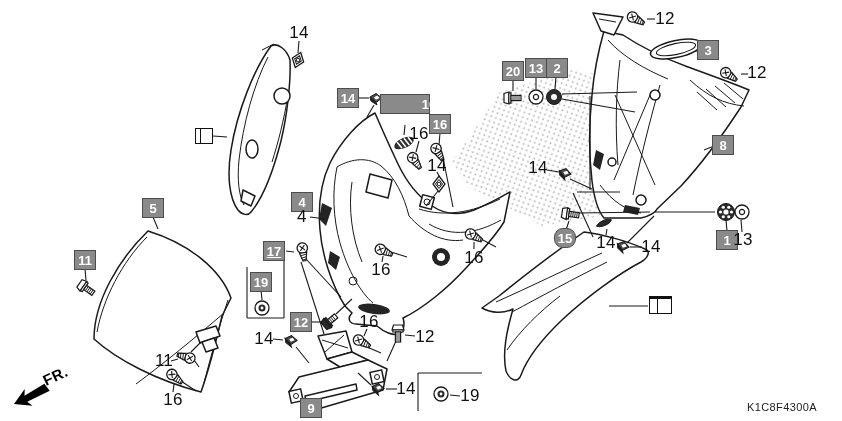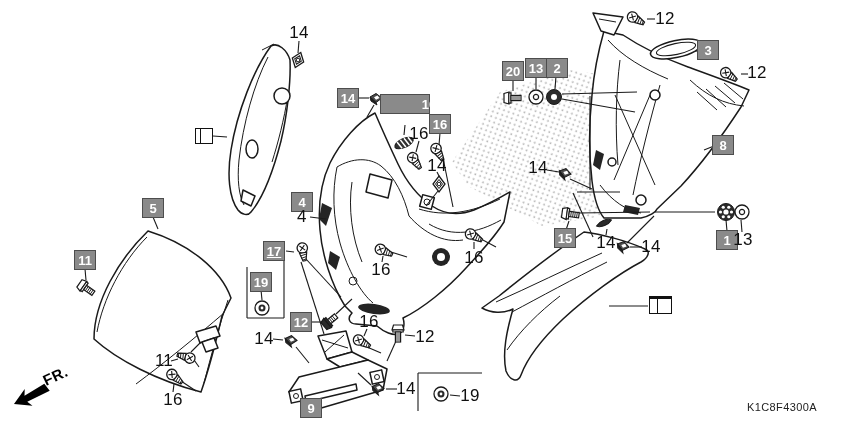--- a/index.html
+++ b/index.html
@@ -296,21 +296,21 @@
       <div class="boxed-label" style="left: 440px; top: 124px;">16</div>
       <div class="boxed-label" style="left: 274px; top: 251px; text-decoration: underline;">17</div>
       <div class="boxed-label" style="left: 261px; top: 282px;">19</div>
       <div class="boxed-label" style="left: 301px; top: 322px;">12</div>
       <div class="boxed-label" style="left: 311px; top: 408px;">9</div>
       <div class="boxed-label" style="left: 513px; top: 71px;">20</div>
       <div class="boxed-label" style="left: 536px; top: 68px;">13</div>
       <div class="boxed-label" style="left: 557px; top: 68px;">2</div>
       <div class="boxed-label" style="left: 708px; top: 50px;">3</div>
       <div class="boxed-label" style="left: 723px; top: 145px;">8</div>
-      <div class="boxed-label" style="left: 565px; top: 238px;">15</div>
+      <div class="boxed-label" style="left: 565px; top: 238px; border-radius: 9px;">15</div>
       <div class="boxed-label" style="left: 727px; top: 240px;">1</div>
       <div class="text-label" style="left: 299px; top: 33px;">14</div>
       <div class="text-label" style="left: 665px; top: 19px;">12</div>
       <div class="text-label" style="left: 757px; top: 73px;">12</div>
       <div class="text-label" style="left: 419px; top: 134px;">16</div>
       <div class="text-label" style="left: 437px; top: 166px;">14</div>
       <div class="text-label" style="left: 538px; top: 168px;">14</div>
       <div class="text-label" style="left: 302px; top: 217px;">4</div>
       <div class="text-label" style="left: 381px; top: 270px;">16</div>
       <div class="text-label" style="left: 474px; top: 258px;">16</div>

